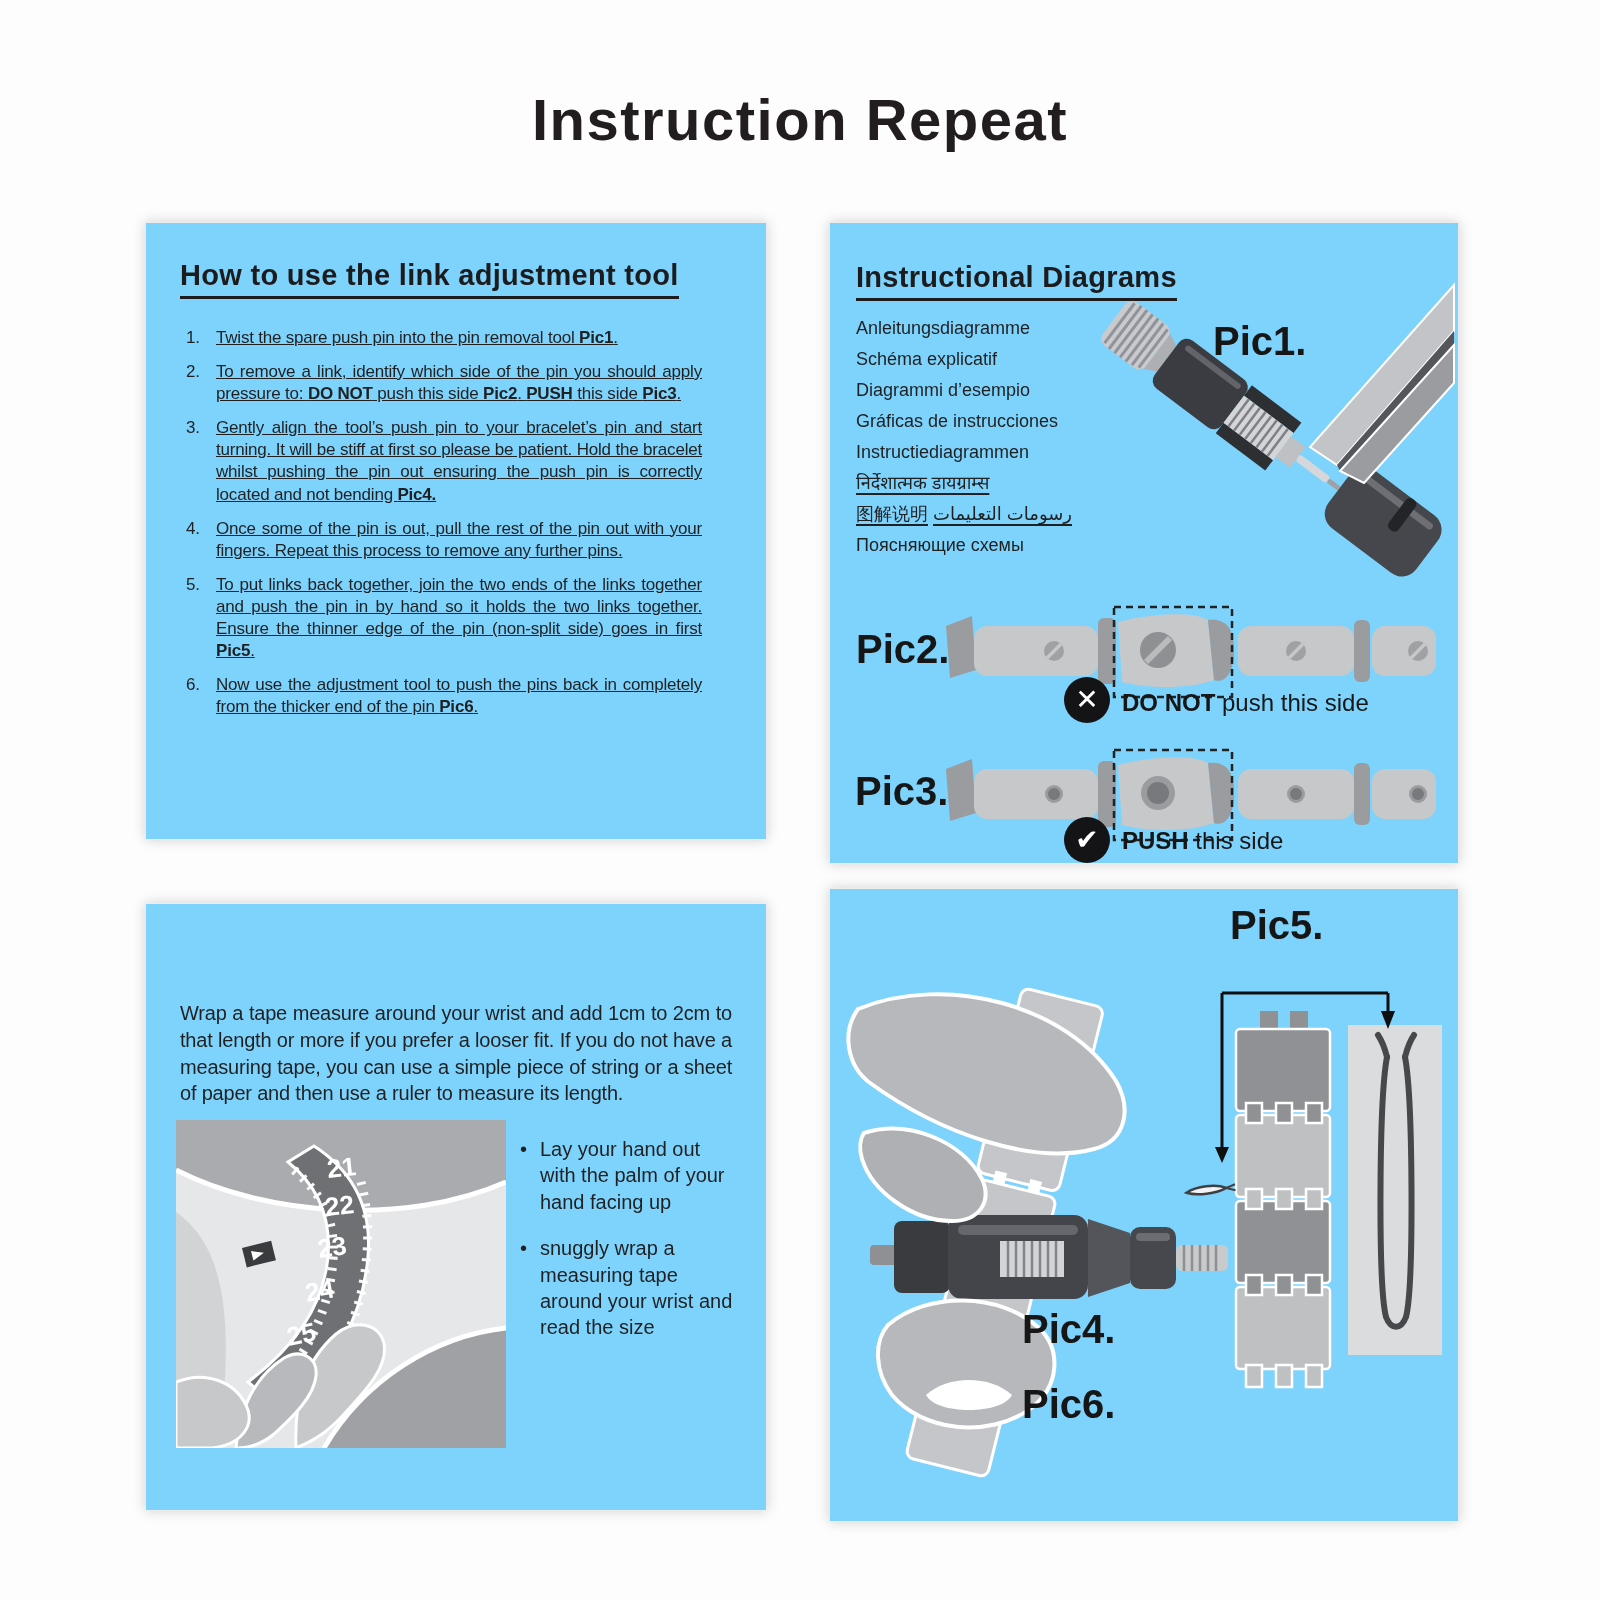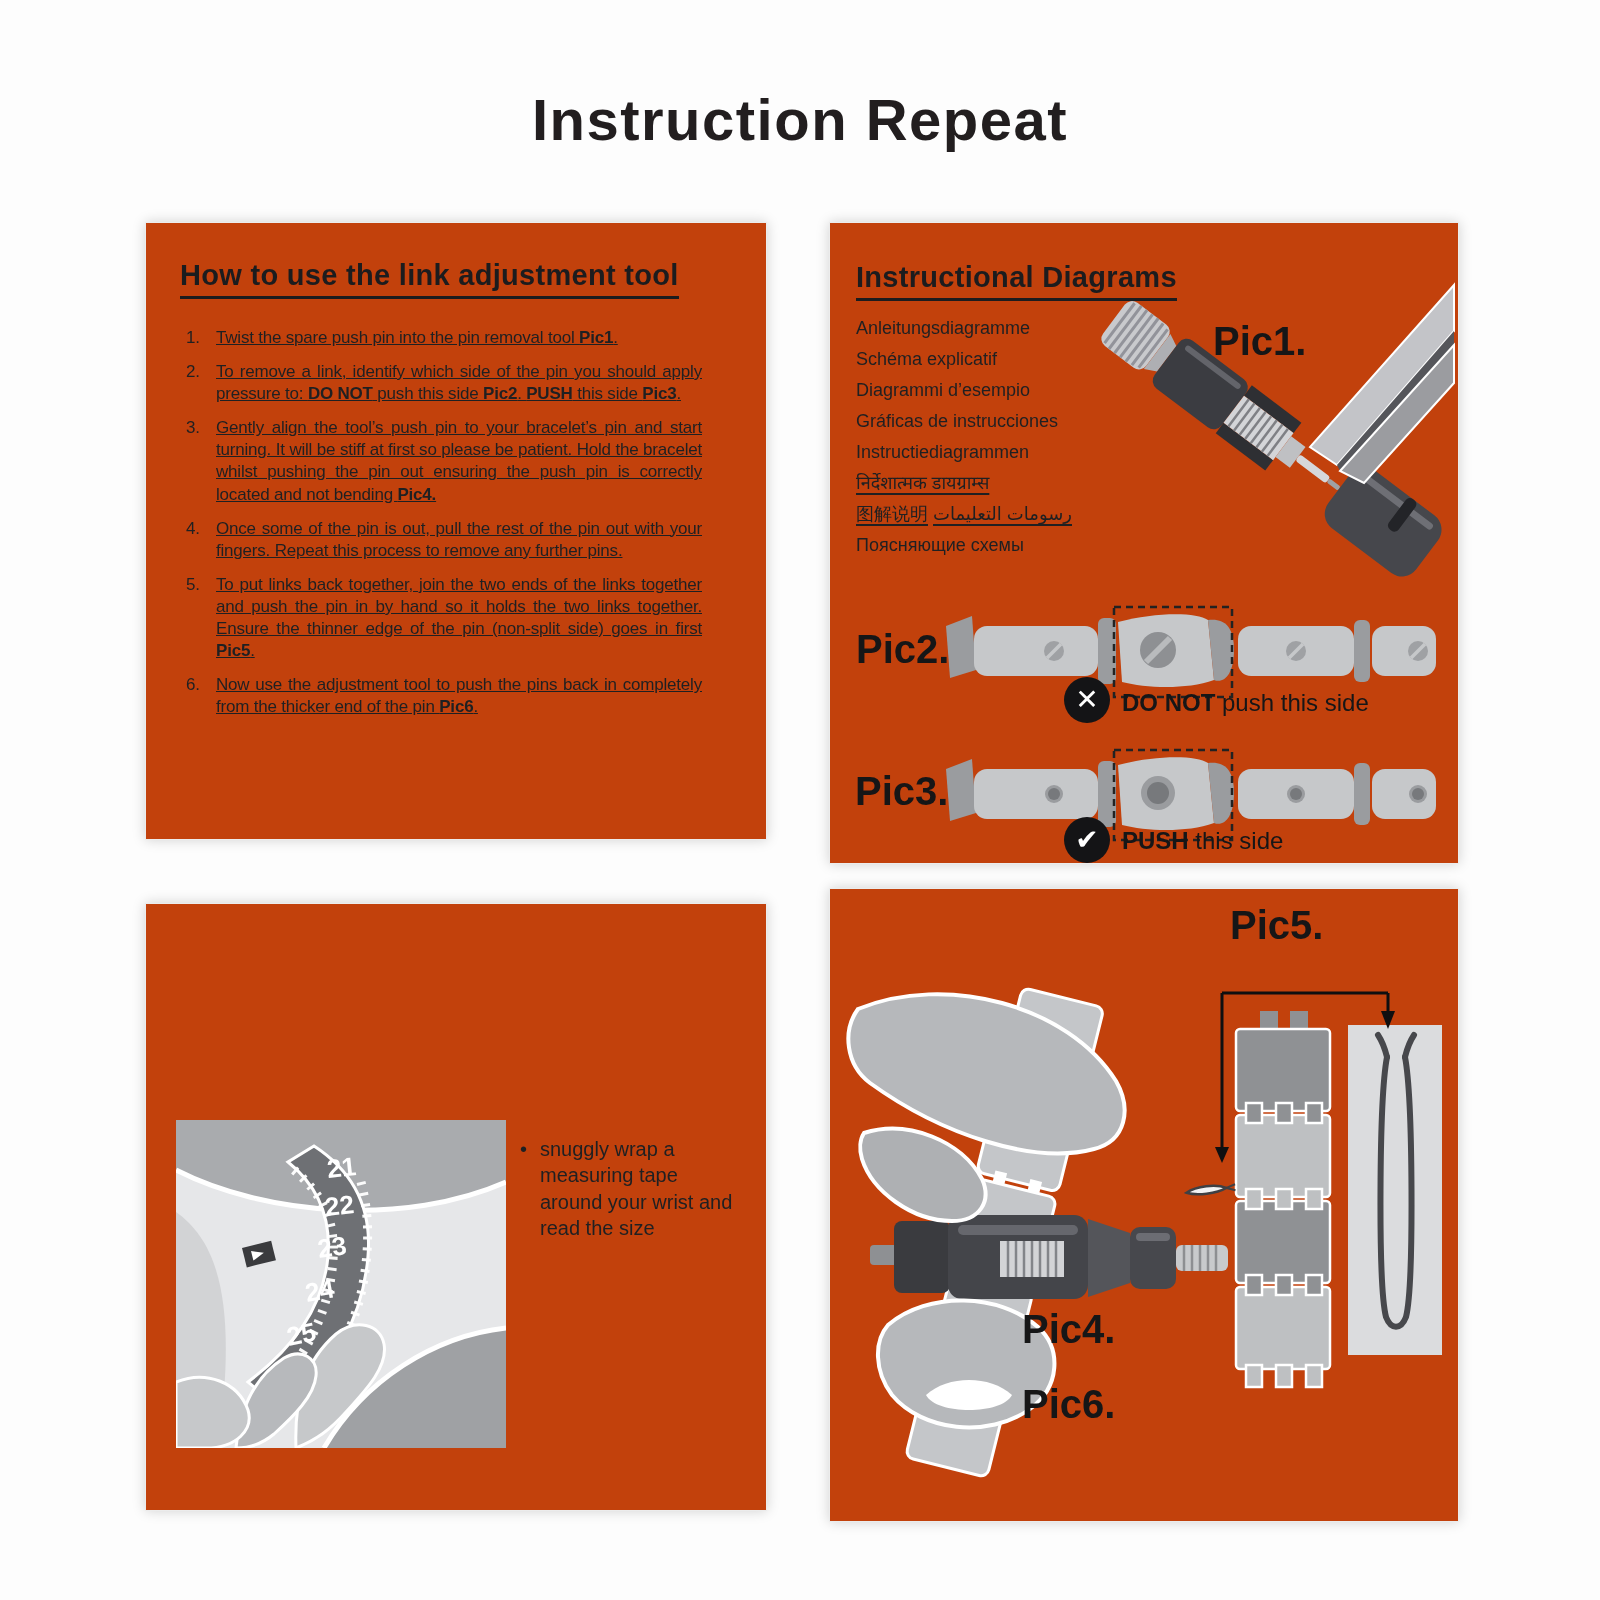--- a/index.html
+++ b/index.html
@@ -8,21 +8,21 @@
     background:#fdfdfd;
     font-family:"Liberation Sans","DejaVu Sans",sans-serif;
     color:#1f2022;overflow:hidden;
   }
   .title{
     position:absolute;left:0;top:86px;width:1600px;
     text-align:center;font-size:58px;font-weight:bold;
     letter-spacing:1.5px;color:#221e1f;
   }
   .panel{
-    position:absolute;background:#c2410c;
+    position:absolute;background:#7dd3fc;
     border:1px solid #ececec;
     box-shadow:0 0 12px rgba(0,0,0,0.18);
     overflow:hidden;
   }
   .panel-tl{left:145px;top:222px;width:620px;height:616px;}
   .panel-tr{left:829px;top:222px;width:628px;height:640px;}
   .panel-bl{left:145px;top:903px;width:620px;height:606px;}
   .panel-br{left:829px;top:888px;width:628px;height:632px;}
   h2{
     margin:0;display:inline-block;
@@ -195,20 +195,21 @@
     </g>
     <rect x="168" y="3" width="118" height="90" fill="none" stroke="#222222" stroke-width="2.5" stroke-dasharray="7 5"></rect>
   </svg>
   <div class="badge" style="left:234px;top:594px;">
       <span>✔</span>
     </div>
   <div class="cap" style="left:292px;top:604px;"><span class="b">PUSH</span><span> this side</span></div>
 </section>
 
 <section class="panel panel-bl">
+  <p class="intro">Wrap a tape measure around your wrist and add 1cm to 2cm to that length or more if you prefer a looser fit.  If you do not have a measuring tape, you can use a simple piece of string or a sheet of paper and then use a ruler to measure its length.</p>
 
   <svg style="left:30px;top:216px;" width="330" height="328" viewBox="0 0 330 328">
     <rect x="0" y="0" width="330" height="328" fill="#e6e7e9"></rect>
     <path d="M0,0 H330 V62 C230,106 90,96 0,50 Z" fill="#a9abae"></path>
     <path d="M0,50 C90,96 230,106 330,62" stroke="#ffffff" stroke-width="5" fill="none"></path>
     <path d="M330,328 V208 C258,216 188,260 148,328 Z" fill="#9fa1a4"></path>
     <path d="M148,328 C188,260 258,216 330,208" stroke="#ffffff" stroke-width="5" fill="none"></path>
     <path d="M0,92 C42,122 62,182 42,328 H0 Z" fill="#d2d3d5"></path>
     <g>
       <path d="M138,26 C178,52 196,88 192,136 C187,198 156,252 108,292 L72,262 C120,226 148,184 152,136 C155,97 142,66 112,42 Z" fill="#6e7074" stroke="#ffffff" stroke-width="3"></path>
@@ -227,20 +228,21 @@
       </g>
     </g>
     <g stroke="#ffffff" stroke-width="3">
       <path d="M120,328 C118,276 130,240 160,214 C180,198 204,204 208,224 C212,246 192,268 170,292 C154,310 140,320 120,328 Z" fill="#c6c8ca"></path>
       <path d="M60,328 C64,286 80,256 108,238 C126,228 142,238 140,256 C138,276 118,296 98,314 C86,324 74,328 60,328 Z" fill="#b7b9bc"></path>
       <path d="M0,262 C30,250 62,262 72,290 C78,310 60,328 30,328 H0 Z" fill="#c6c8ca"></path>
     </g>
   </svg>
 
   <ul class="bullets" id="measure-bullets">
+      <li>Lay your hand out with the palm of your hand facing up</li>
       <li>snuggly wrap a measuring tape around your wrist and read the size</li>
     </ul>
 </section>
 
 <section class="panel panel-br">
   <svg style="left:0;top:0;" width="628" height="632" viewBox="0 0 628 632">
 
     <g transform="rotate(14 150 360)">
       <g fill="#c4c6c9" stroke="#ffffff" stroke-width="3">
         <rect x="128" y="96" width="84" height="92" rx="8"></rect>

